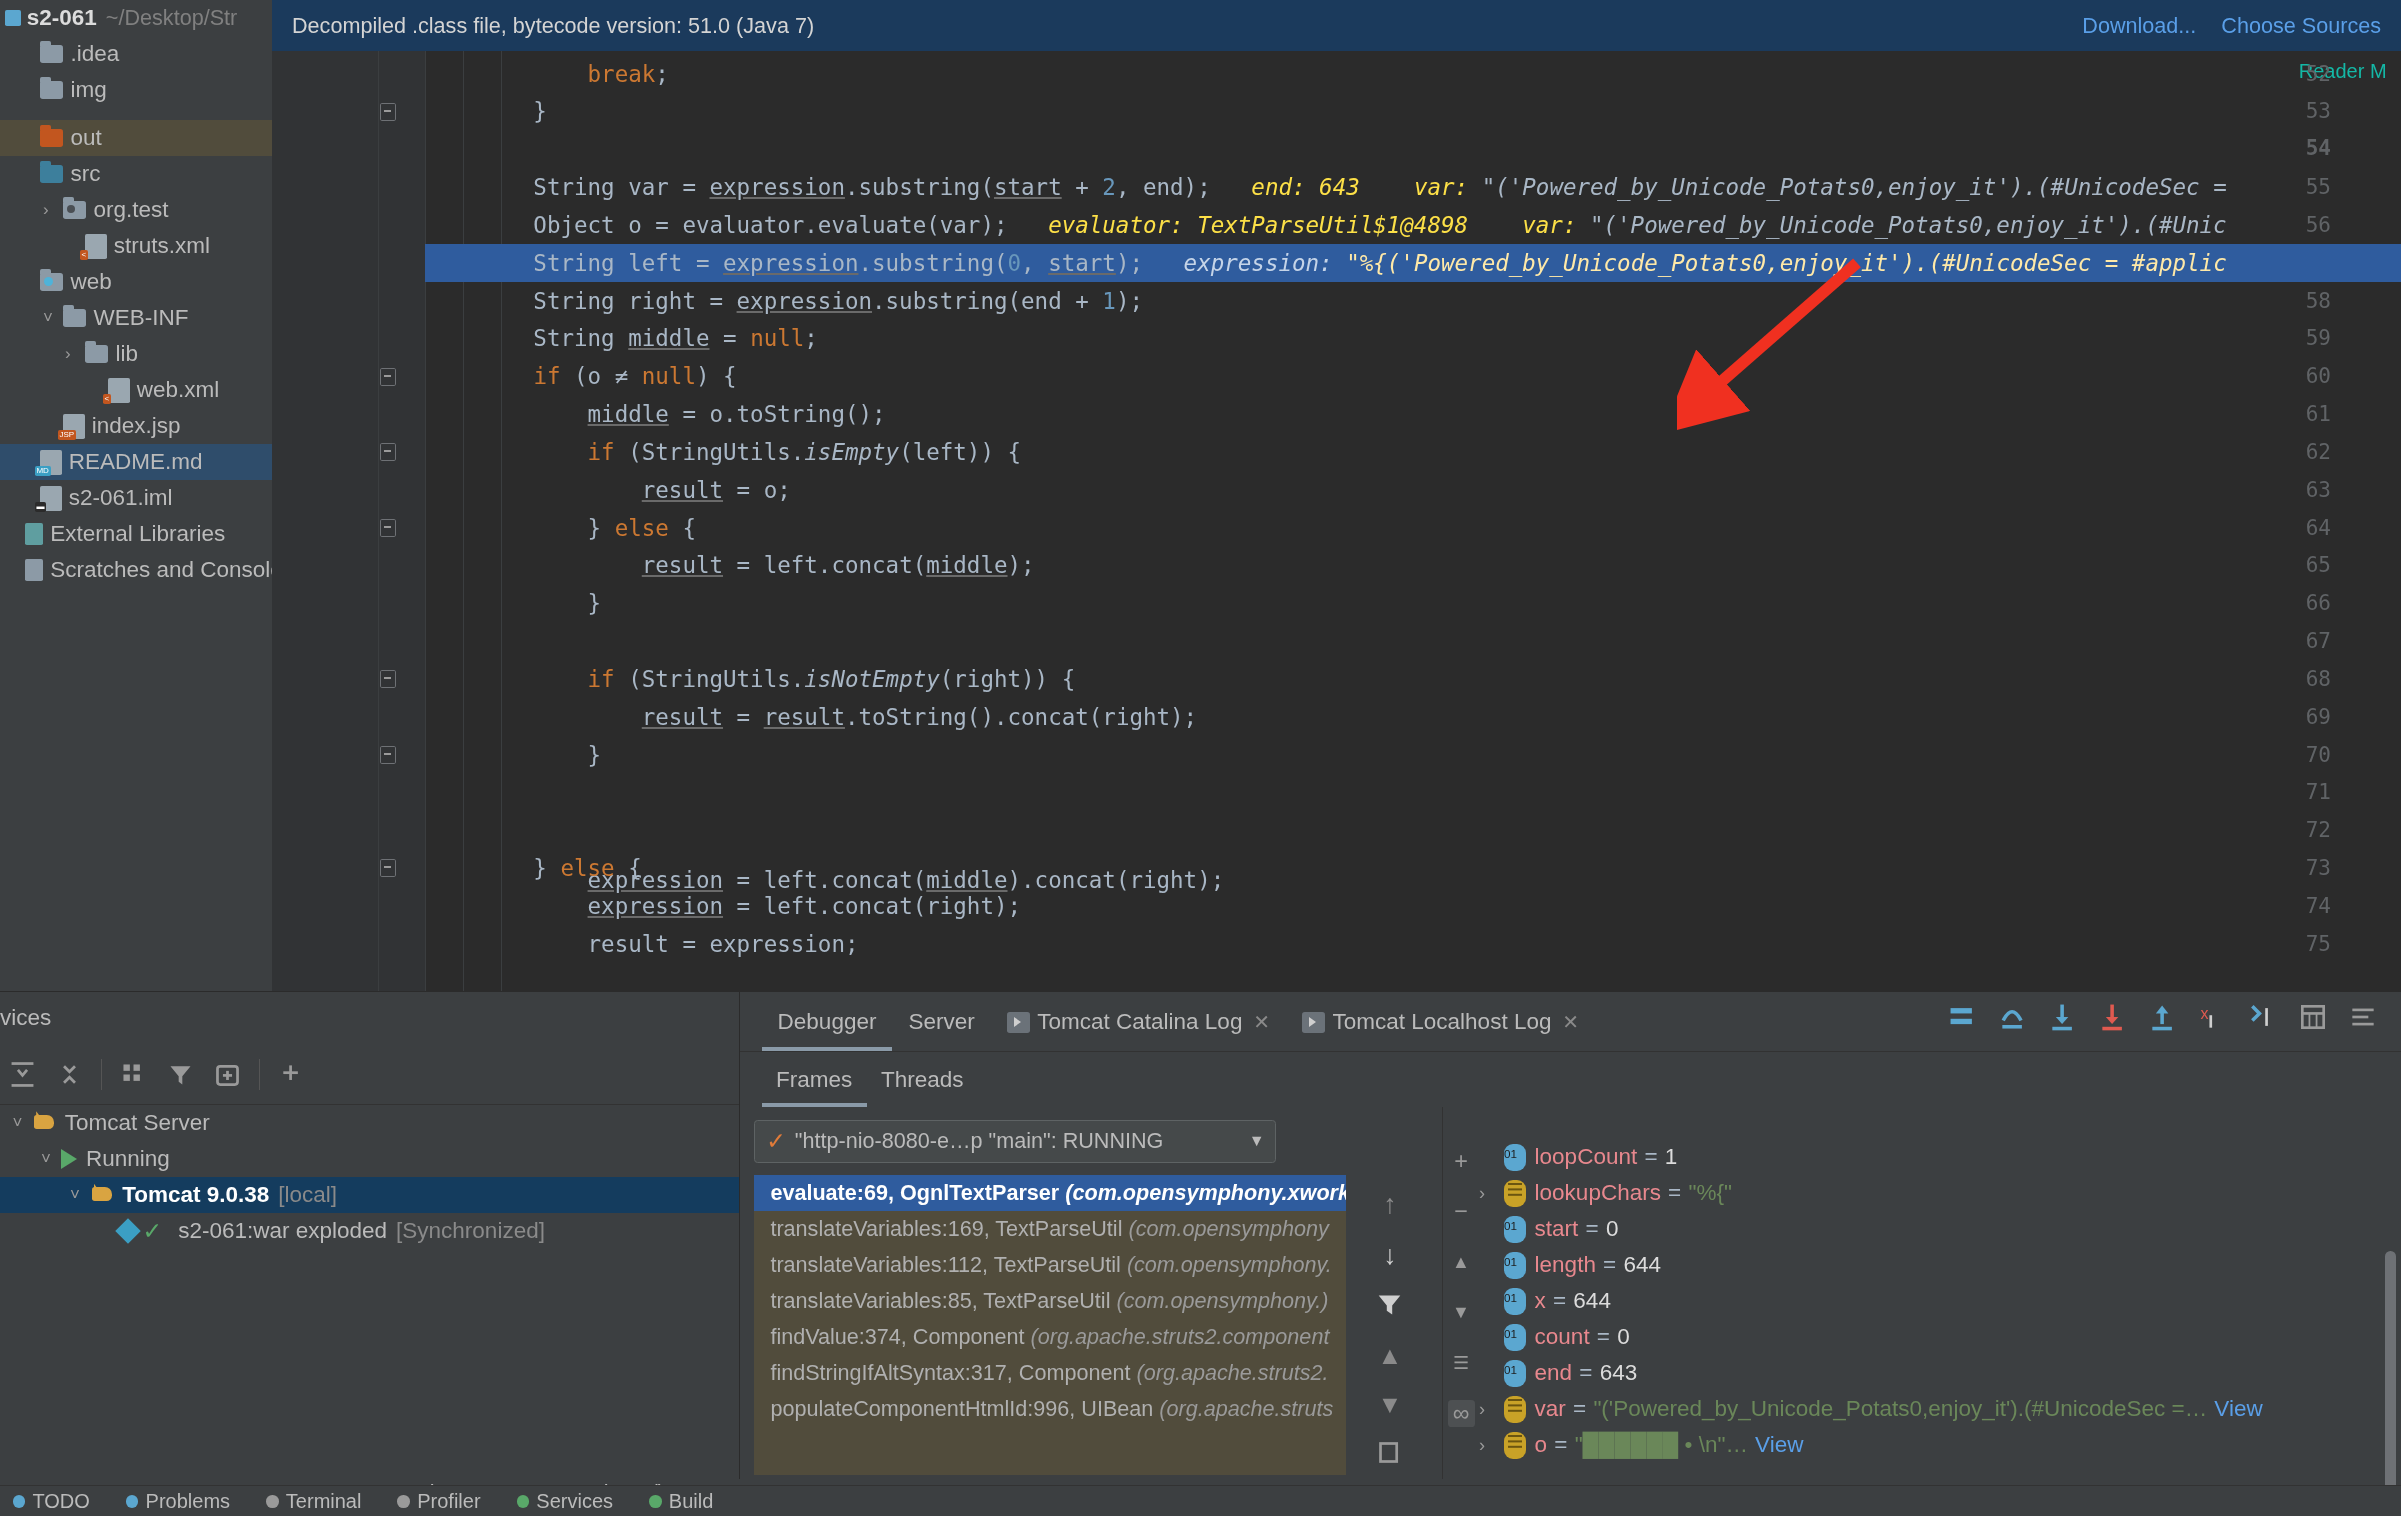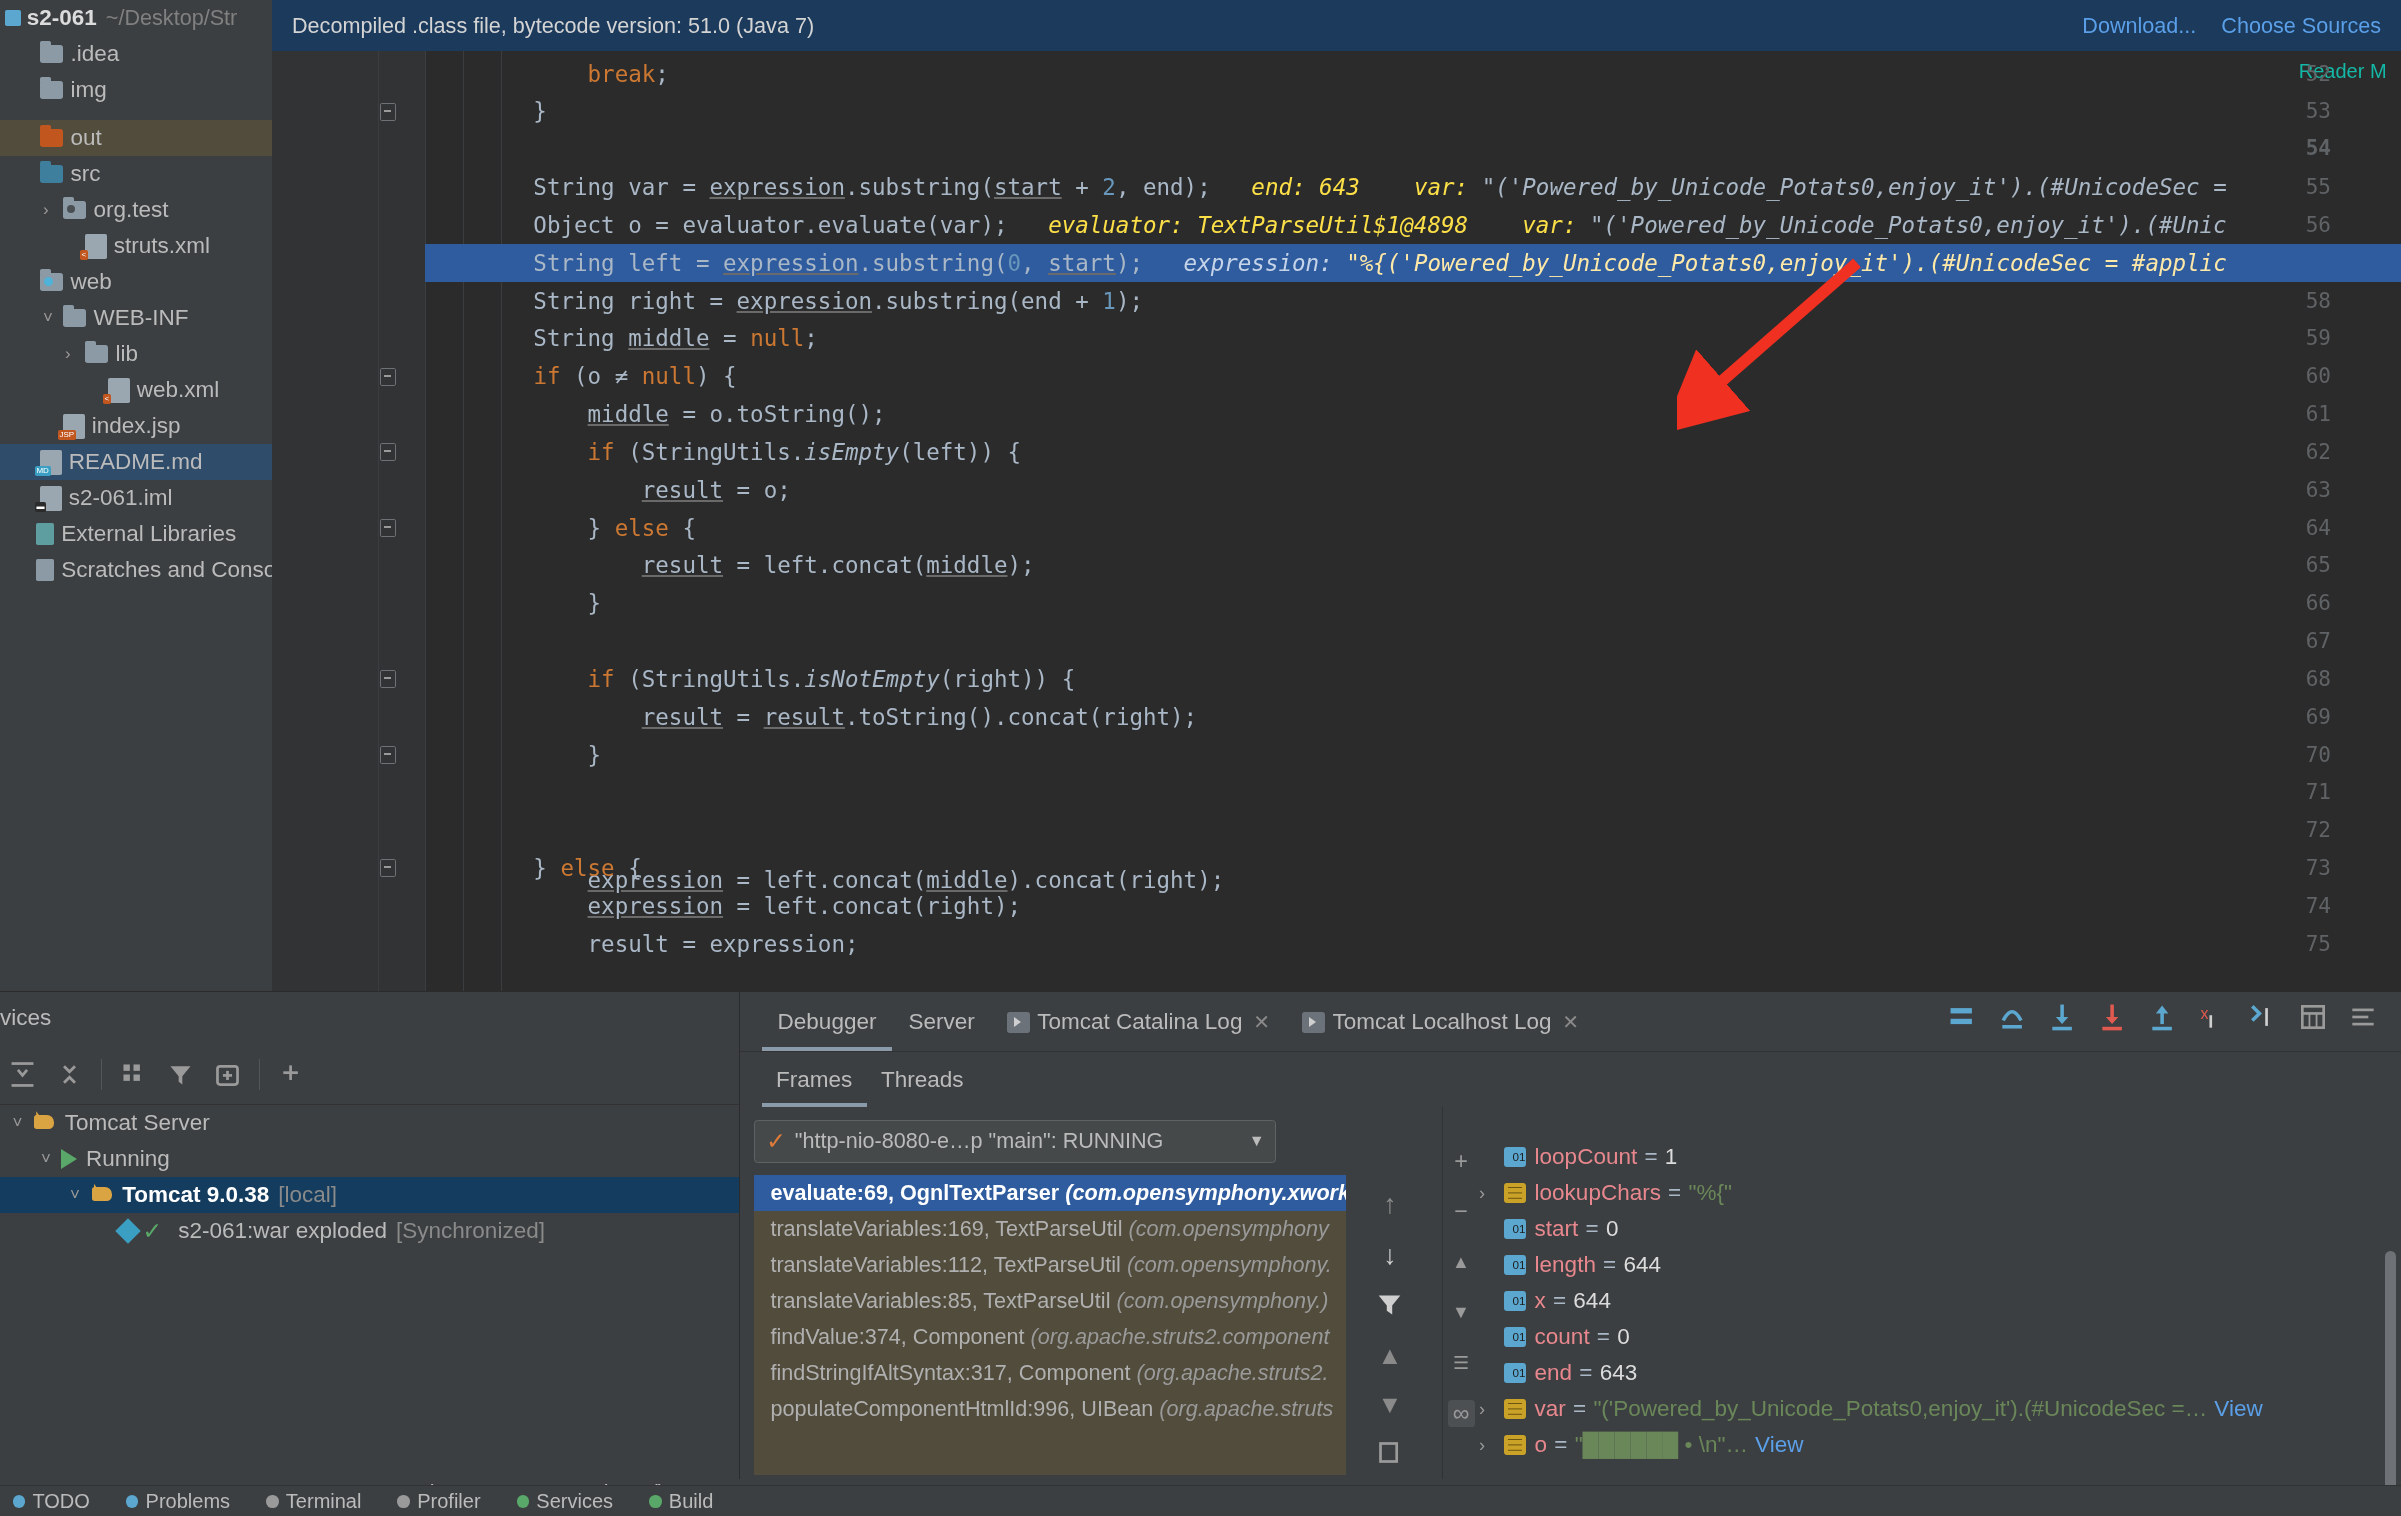--- a/index.html
+++ b/index.html
@@ -18,21 +18,21 @@
   }
   .proj-row {
     display: flex; align-items: center; height: 36px;
     padding-left: 5.4px; font-size: 22.5px; color: #bbbbbb;
     white-space: nowrap;
   }
   .proj-row.sel-dark { background: #2f4d6b; }
   .proj-row.sel-olive { background: #514c3c; margin-top: 12px; }
   .proj-row.root-row { font-weight: bold; color: #dcdcdc; }
   .proj-path { color: #808080; font-weight: normal; margin-left: 9px; font-size: 21.6px; }
-  .ind0 { padding-left: 16px; }
+  .ind0 { padding-left: 5px; }
   .ind1 { padding-left: 20px; }
   .ind2 { padding-left: 43px; }
   .ind3 { padding-left: 65px; }
   .ind4 { padding-left: 88px; }
   .chev { width: 20px; flex: 0 0 20px; color: #9a9a9a; font-size: 17px; display:inline-block;}
   .fold {
     width: 23.4px; height: 18px; flex: 0 0 23.4px; margin-right: 7.2px;
     background: #8c9aa6; border-radius: 1.8px 2.7px 2.7px 2.7px; position: relative;
   }
   .fold::before { content:""; position:absolute; left:0; top:-4.5px; width:10.8px; height:5.4px;
@@ -172,22 +172,22 @@
     padding-left:16px; white-space:nowrap; overflow:hidden;}
   .frame-row.sel { background:#2f5c9e; color:#ffffff; font-weight:bold; }
   .frame-row i { color:#9a9a9a; font-style:italic; }
   .frame-row.sel i { color:#fff; }
   .frames-side { position:absolute; right:12.6px; top:68px; width:77px; bottom:3.6px;
     display:flex; flex-direction:column; align-items:center; gap:20px; padding-top:14.4px;}
   .vars-list { position:absolute; left:0; top:32px; right:0; bottom:0; padding-left:36px;}
   .var-row { height:36px; line-height:36px; font-size:22.5px; color:#a9b7c6; white-space:nowrap;
     display:flex; align-items:center;}
   .vexp { width:25px; color:#9a9a9a; font-size:18px; flex:0 0 25px;}
-  .vico { width:21.6px;height:20px;flex:0 0 21.6px;margin-right:9px;border-radius:3px;
-    font-size:11.7px;color:#1d1d1d;text-align:right;line-height:20px;font-family:"Liberation Sans",sans-serif;}
+  .vico { width:21.6px;height:27px;flex:0 0 21.6px;margin-right:9px;border-radius:9px;
+    font-size:11.7px;color:#1d1d1d;text-align:left;line-height:20px;font-family:"Liberation Sans",sans-serif;}
   .vico.prim { background:#5ba7d0; }
   .vico.obj { background:#c9a227; position:relative; }
   .vico.obj::after{content:"";position:absolute;left:3.6px;top:3.6px;right:3.6px;height:1.8px;
     background:#6b5510; box-shadow:0 5.4px 0 #6b5510, 0 10.8px 0 #6b5510;}
   .vname { color:#e8888e; }
   .veq { color:#a9b7c6; margin:0 7.2px; }
   .vval-num { color:#dcdcdc; }
   .vval-str { color:#6a8759; }
   .vlink { color:#5a9fe8; margin-left:7.2px; cursor:pointer; }
   .vars-tools { position:absolute; left:0; top:32px; width:36px; bottom:0;

